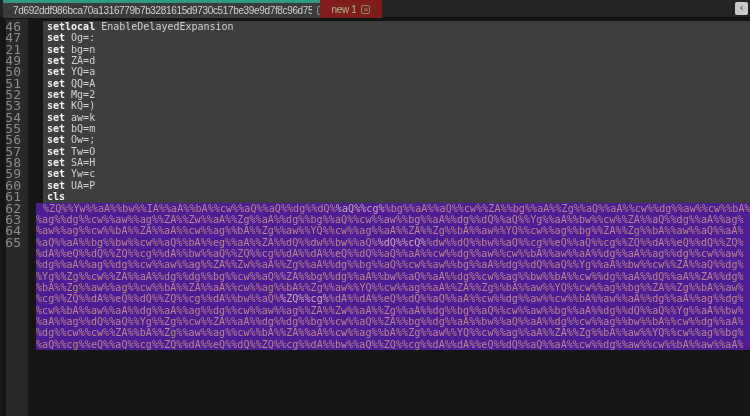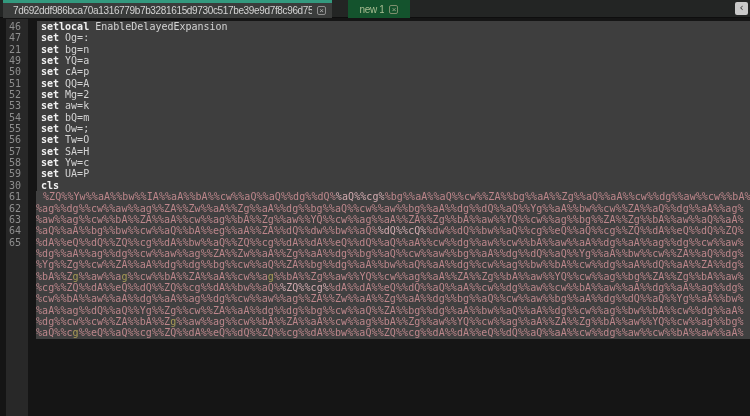--- a/index.html
+++ b/index.html
@@ -15,21 +15,21 @@
   }
   .tab {
     position:absolute; top:0; height:18px; display:flex; align-items:center;
     font-family:"Liberation Sans", sans-serif; font-size:10px;
   }
   .tab-active {
     left:3px; width:329px; background:#3a3c3b; color:#d3d3d3;
     border-top:3px solid #33997e; padding:0 6px 0 10px;
   }
   .tab-plain {
-    left:348px; width:62px; background:#14532d; color:#a9bd92;
+    left:320px; width:62px; background:#7f1d1d; color:#a9bd92;
     justify-content:center; padding:0 4px;
   }
   .tab-label { white-space:nowrap; overflow:hidden; letter-spacing:-0.35px; }
   .closebox {
     display:inline-block; width:9px; height:9px; margin-left:5px; flex:0 0 auto;
     border:1px solid #8f8f8f; border-radius:2px; color:#b5b5b5;
     font-size:8px; line-height:7px; text-align:center;
   }
   .tab-plain .closebox { border-color:#7e8f6e; color:#9aa889; }
   .tabscroll {
@@ -38,34 +38,34 @@
     font-size:10px; line-height:12px; text-align:center;
     font-family:"DejaVu Sans", sans-serif;
   }
   
   .editor { position:absolute; left:0; top:19px; right:0; bottom:0; background:#151515; }
   .gutter-strip {
     position:absolute; left:6px; top:0; bottom:0; width:22px; background:#282828;
   }
   .gutter {
     position:absolute; left:0; top:2px; width:36px;
-    font-size:10px; line-height:11.35px; color:#8e8e8e; text-align:right;
+    font-size:13px; line-height:11.35px; color:#8e8e8e; text-align:right;
   }
   .gutter .num { height:11.35px; padding-right:15px; }
   .lines {
     position:absolute; left:36px; right:0; top:2px;
     font-size:10px; line-height:11.35px;
   }
   .codeline {
-    height:11.35px; margin-left:1px; padding-left:4px;
+    height:11.35px; margin-left:7px; padding-left:4px;
     background:#3e3e3e; white-space:pre; color:#d3d3d3;
   }
   .kw { color:#f1f1f1; font-weight:bold; }
   .blobrow {
-    height:11.35px; background:#404040; white-space:pre;
+    height:11.35px; background:#4c1d95; white-space:pre;
     color:#bd868b; letter-spacing:0.08px; overflow:hidden;
   }
   .blobrow.first { padding-left:7px; }
   .seg-p { color:#bd868b; }
   .seg-w { color:#d3abb0; }
   .seg-y { color:#a89a56; }
 </style>
 </head>
 <body>
 
@@ -93,35 +93,36 @@
         <div class="num">50</div>
         <div class="num">51</div>
         <div class="num">52</div>
         <div class="num">53</div>
         <div class="num">54</div>
         <div class="num">55</div>
         <div class="num">56</div>
         <div class="num">57</div>
         <div class="num">58</div>
         <div class="num">59</div>
-        <div class="num">30</div>
+        <div class="num">60</div>
         <div class="num">61</div>
         <div class="num">62</div>
         <div class="num">63</div>
         <div class="num">64</div>
         <div class="num">65</div>
       </div>
     <div class="lines" id="lines">
         <div class="codeline"><span class="kw">setlocal</span><span> EnableDelayedExpansion</span></div>
         <div class="codeline"><span class="kw">set</span><span> Og=:</span></div>
         <div class="codeline"><span class="kw">set</span><span> bg=n</span></div>
+        <div class="codeline"><span class="kw">set</span><span> ZA=d</span></div>
         <div class="codeline"><span class="kw">set</span><span> YQ=a</span></div>
-        <div class="codeline"><span class="kw">set</span><span> cA=p</span></div>
         <div class="codeline"><span class="kw">set</span><span> QQ=A</span></div>
         <div class="codeline"><span class="kw">set</span><span> Mg=2</span></div>
+        <div class="codeline"><span class="kw">set</span><span> KQ=)</span></div>
         <div class="codeline"><span class="kw">set</span><span> aw=k</span></div>
         <div class="codeline"><span class="kw">set</span><span> bQ=m</span></div>
         <div class="codeline"><span class="kw">set</span><span> Ow=;</span></div>
         <div class="codeline"><span class="kw">set</span><span> Tw=O</span></div>
         <div class="codeline"><span class="kw">set</span><span> SA=H</span></div>
         <div class="codeline"><span class="kw">set</span><span> Yw=c</span></div>
         <div class="codeline"><span class="kw">set</span><span> UA=P</span></div>
         <div class="codeline"><span class="kw">cls</span></div>
         <div class="blobrow first"><span class="seg-p">%ZQ%%Yw%%aA%%bw%%IA%%aA%%bA%%cw%%aQ%%aQ%%dg%%dQ%</span><span class="seg-w">%aQ%%cg%</span><span class="seg-p">%bg%%aA%%aQ%%cw%%ZA%%bg%%aA%%Zg%%aQ%%aA%%cw%%dg%%aw%%cw%%bA%</span></div>
         <div class="blobrow"><span class="seg-p">%ag%%dg%%cw%%aw%%ag%%ZA%%Zw%%aA%%Zg%%aA%%dg%%bg%%aQ%%cw%%aw%%bg%%aA%%dg%%dQ%%aQ%%Yg%%aA%%bw%%cw%%ZA%%aQ%%dg%%aA%%ag%</span></div>

